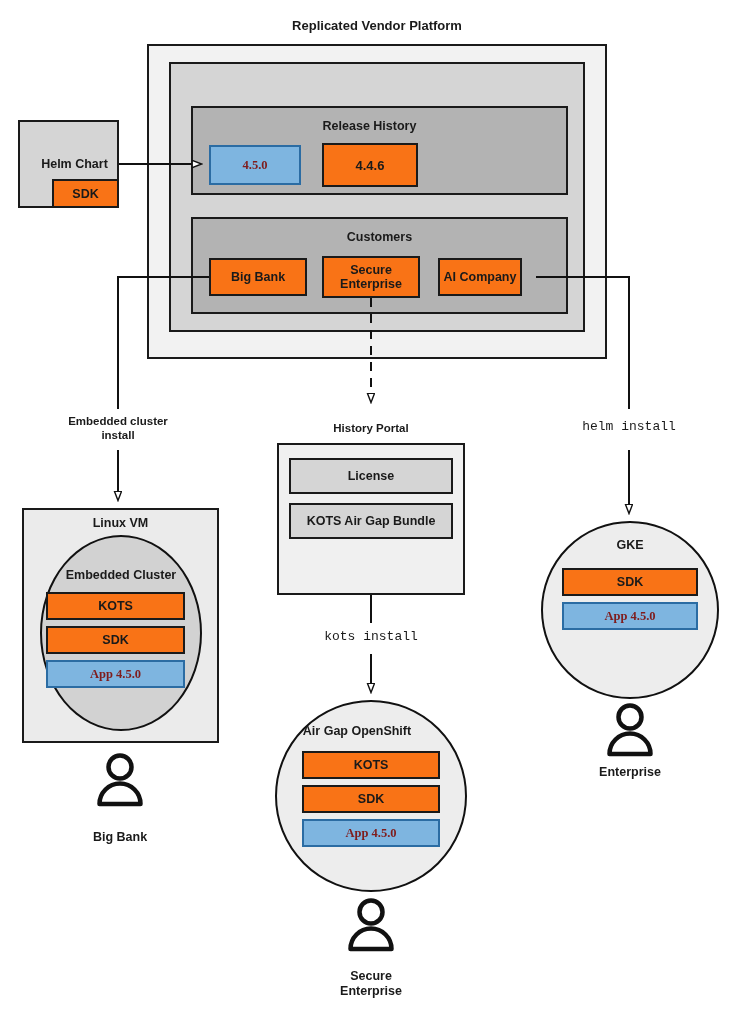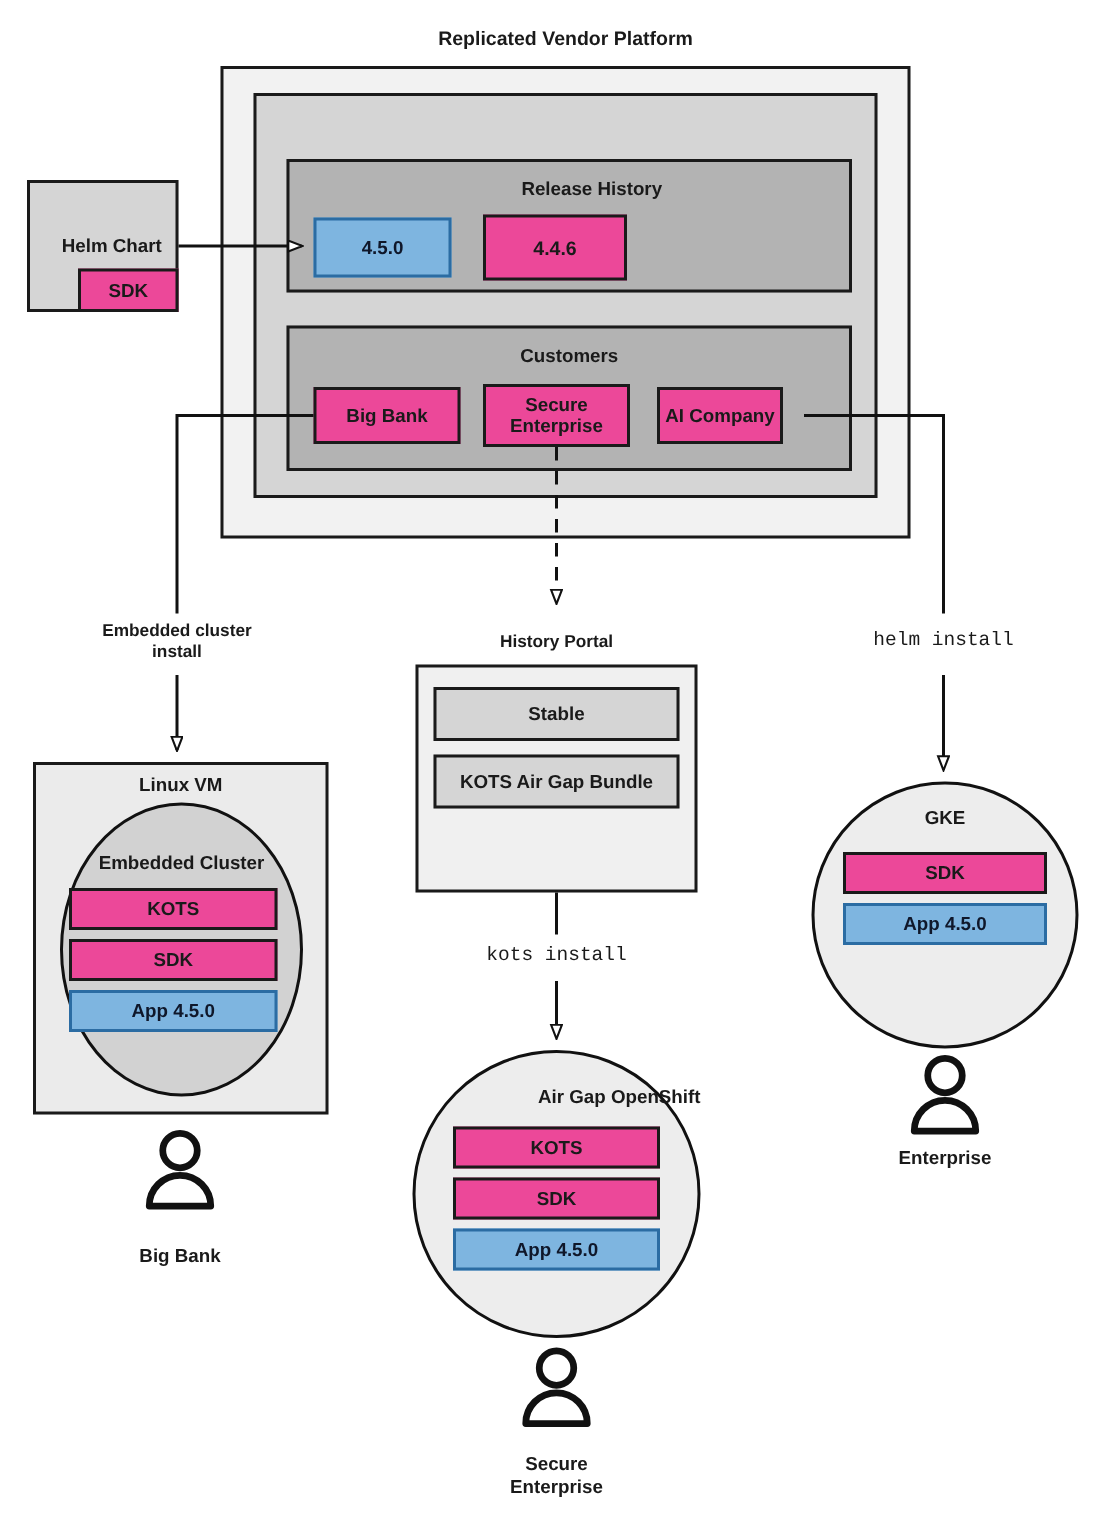--- a/index.html
+++ b/index.html
@@ -16,23 +16,23 @@
        font-weight:bold;white-space:pre;line-height:1.18;}
   .ctr{display:flex;align-items:center;justify-content:center;text-align:center;}
 
   
   .platform{background:#f2f2f2;}
   .channel{background:#d5d5d5;}
   .group{background:#b3b3b3;}
   .vm{background:#ebebeb;}
   .portal{background:#f0f0f0;}
   .portal-item{background:#d5d5d5;}
-  .white{background:#ec4899;}
+  .white{background:#f97316;}
   .grey-card{background:#d5d5d5;}
-  .blue{background:#7eb5e0;border-color:#2b6ca3;color:#0f172a;}
+  .blue{background:#7eb5e0;border-color:#2b6ca3;color:#7f1d1d;font-family:Liberation Serif, serif;}
 
   
   .circ{position:absolute;box-sizing:border-box;border:2.5px solid #111;border-radius:50%;}
   .circ-grey{background:#d2d2d2;}
   .circ-light{background:#ededed;}
 
   svg.edges{position:absolute;left:0;top:0;width:734px;height:1026px;
             pointer-events:none;overflow:visible;}
 
   .mono{font-family:"Liberation Mono", monospace;font-weight:normal;}
@@ -48,21 +48,21 @@
 
 <div id="canvas">
 
   <div class="lbl t13" style="left:147px;top:18px;width:460px;">Replicated Vendor Platform</div>
 
   <div class="box platform" style="left:147px;top:44px;width:460px;height:315px;"></div>
 
   <div class="box channel" style="left:169px;top:62px;width:416px;height:270px;"></div>
 
   <div class="box group" style="left:191px;top:106px;width:377px;height:89px;"></div>
-  <div class="lbl t12" style="left:206px;top:119px;width:377px;">Release History</div>
+  <div class="lbl t12" style="left:181px;top:119px;width:377px;">Release History</div>
 
   <div class="box blue ctr t12" style="left:209px;top:145px;width:92px;height:40px;font-weight:bold;">4.5.0</div>
   <div class="box white ctr t13" style="left:322px;top:143px;width:96px;height:44px;font-weight:bold;">4.4.6</div>
 
   <div class="box group" style="left:191px;top:217px;width:377px;height:97px;"></div>
   <div class="lbl t12" style="left:191px;top:230px;width:377px;">Customers</div>
 
   <div class="box white ctr t12" style="left:209px;top:258px;width:98px;height:38px;font-weight:bold;">Big Bank</div>
   <div class="box white ctr t12" style="left:322px;top:256px;width:98px;height:42px;font-weight:bold;">Secure
 Enterprise</div>
@@ -93,25 +93,25 @@
 
   <div class="person" style="left:93px;top:753px;width:54px;height:54px;">
     <svg width="54" height="54" viewBox="0 0 54 54" aria-hidden="true">
       <circle cx="27" cy="14" r="11.5" fill="none" stroke="#111" stroke-width="4.5"></circle>
       <path d="M6.5 51 A20.5 20.5 0 0 1 47.5 51 Z" fill="none" stroke="#111" stroke-width="4.5" stroke-linejoin="round"></path>
     </svg>
   </div>
   <div class="lbl t12" style="left:50px;top:830px;width:140px;">Big Bank</div>
 
   <div class="box portal" style="left:277px;top:443px;width:188px;height:152px;"></div>
-  <div class="box portal-item ctr t12" style="left:289px;top:458px;width:164px;height:36px;font-weight:bold;">Stable</div>
+  <div class="box portal-item ctr t12" style="left:289px;top:458px;width:164px;height:36px;font-weight:bold;">License</div>
   <div class="box portal-item ctr t12" style="left:289px;top:503px;width:164px;height:36px;font-weight:bold;">KOTS Air Gap Bundle</div>
 
   <div class="circ circ-light" style="left:275px;top:700px;width:192px;height:192px;"></div>
-  <div class="lbl t12" style="left:275px;top:724px;width:192px;text-align:right;">Air Gap OpenShift</div>
+  <div class="lbl t12" style="left:261px;top:724px;width:192px;">Air Gap OpenShift</div>
 
   <div class="box white ctr t12" style="left:302px;top:751px;width:138px;height:28px;font-weight:bold;">KOTS</div>
   <div class="box white ctr t12" style="left:302px;top:785px;width:138px;height:28px;font-weight:bold;">SDK</div>
   <div class="box blue ctr t12" style="left:302px;top:819px;width:138px;height:28px;font-weight:bold;">App 4.5.0</div>
 
   <div class="person" style="left:344px;top:898px;width:54px;height:54px;">
     <svg width="54" height="54" viewBox="0 0 54 54" aria-hidden="true">
       <circle cx="27" cy="14" r="11.5" fill="none" stroke="#111" stroke-width="4.5"></circle>
       <path d="M6.5 51 A20.5 20.5 0 0 1 47.5 51 Z" fill="none" stroke="#111" stroke-width="4.5" stroke-linejoin="round"></path>
     </svg>

